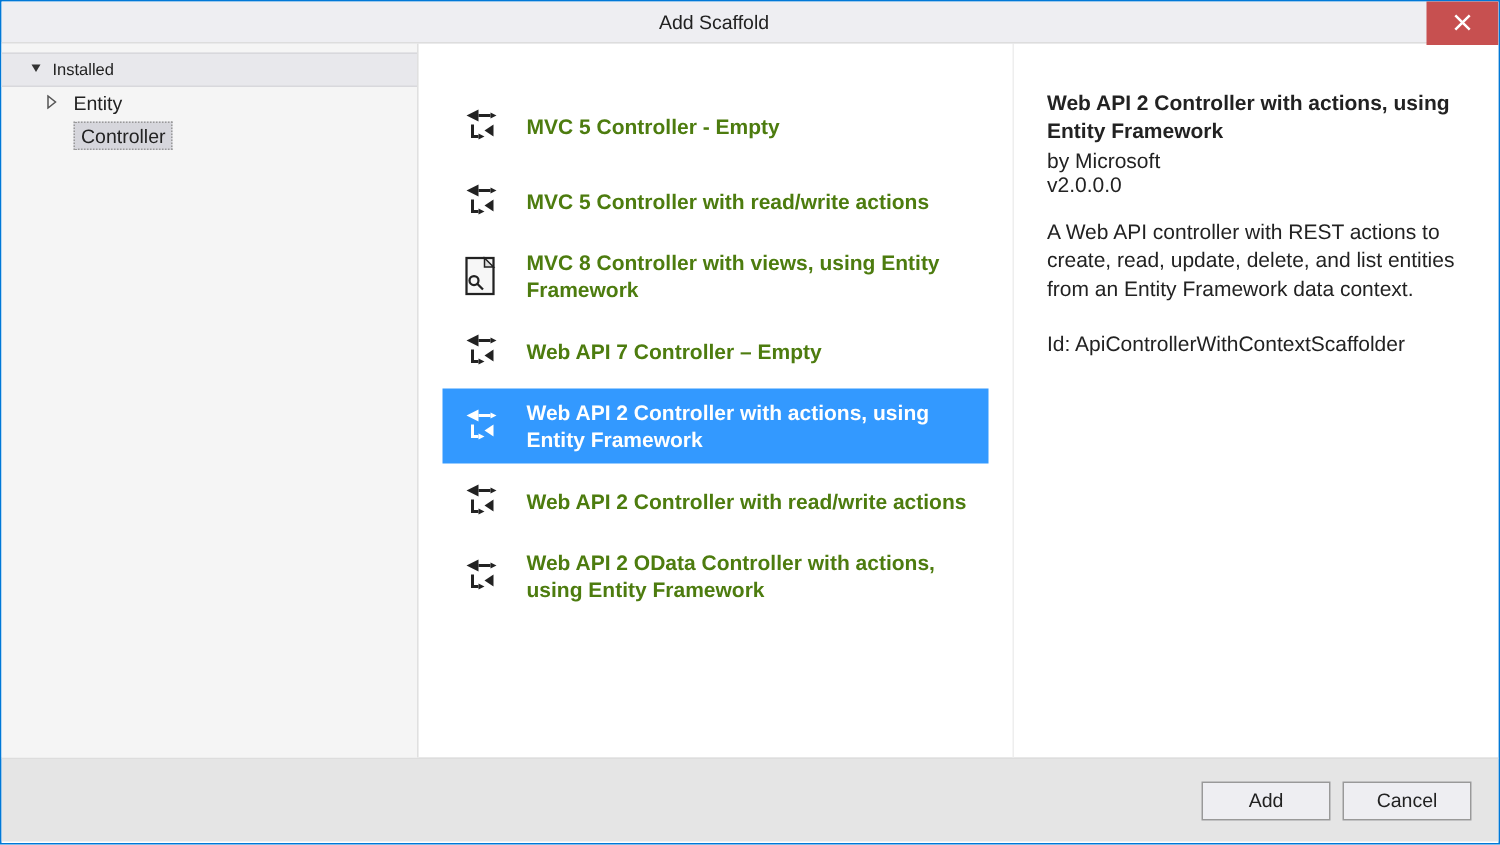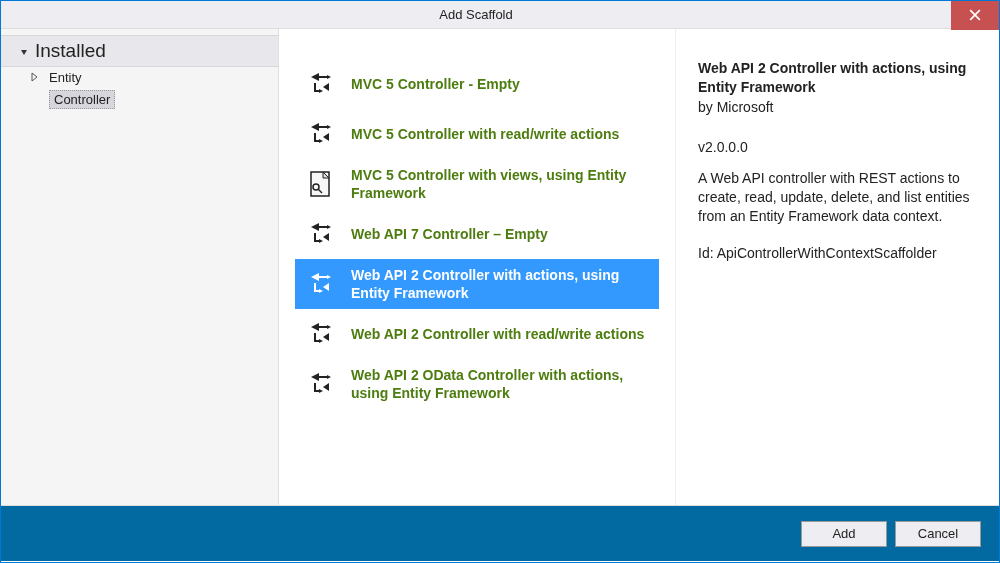--- a/index.html
+++ b/index.html
@@ -51,21 +51,21 @@
   .tree-root {
     padding: 6px 0 0 0;
   }
   .tree-header {
     display: flex;
     align-items: center;
     padding: 4px 10px 4px 18px;
     background: #e8e8ec;
     border-top: 1px solid #d8d8dc;
     border-bottom: 1px solid #d8d8dc;
-    font-size: 19px;
+    font-size: 11px;
     color: #222;
   }
   .tree-header .arrow { margin-right: 6px; }
   .tree-item {
     display: flex;
     align-items: center;
     padding: 2px 0 2px 28px;
     font-size: 13px;
     color: #222;
     cursor: pointer;
@@ -110,26 +110,26 @@
   .scaffold-item.selected .scaffold-label { color: #fff; }
   .details {
     flex: 1;
     padding: 30px 22px 0 22px;
     font-size: 14px;
     color: #222;
     border-left: 1px solid #eee;
   }
   .details .d-title { font-weight: 600; margin-bottom: 2px; line-height: 1.35; }
   .details .d-by { margin-top: 2px; }
-  .details .d-ver { margin-bottom: 14px; margin-top: 24px; }
+  .details .d-ver { margin-bottom: 14px; }
   .details .d-desc { margin-bottom: 20px; line-height: 1.35; }
   .details .d-id { }
   .footer {
     height: 56px;
-    background: #0369a1;
+    background: #e5e5e5;
     border-top: 1px solid #ddd;
     display: flex;
     align-items: center;
     justify-content: flex-end;
     padding-right: 18px;
     gap: 8px;
   }
   .btn {
     min-width: 86px;
     height: 26px;
@@ -210,21 +210,21 @@
         </div>
         <div class="scaffold-item">
           <span class="scaffold-icon">
             <svg width="30" height="30" viewBox="0 0 30 30">
               <rect x="6" y="3" width="18" height="24" fill="#f7f7f7" stroke="#222" stroke-width="1.5"></rect>
               <path d="M18 3 L24 9 L18 9 Z" fill="#ddd" stroke="#222" stroke-width="1"></path>
               <circle cx="11" cy="18" r="3" fill="none" stroke="#222" stroke-width="1.5"></circle>
               <path d="M13 20 L17 24" stroke="#222" stroke-width="1.5"></path>
             </svg>
           </span>
-          <span class="scaffold-label">MVC 5 Controller with views, using Entity Framework</span>
+          <span class="scaffold-label">MVC 8 Controller with views, using Entity Framework</span>
         </div>
         <div class="scaffold-item">
           <span class="scaffold-icon">
             <svg width="30" height="30" viewBox="0 0 30 30">
               <path d="M6 8 L14 4 L14 12 Z" fill="#222"></path>
               <path d="M14 8 L22 8" stroke="#222" stroke-width="2"></path>
               <path d="M22 6 L26 8 L22 10 Z" fill="#222"></path>
               <path d="M10 14 L10 22 L14 22" stroke="#222" stroke-width="2" fill="none"></path>
               <path d="M14 20 L18 22 L14 24 Z" fill="#222"></path>
               <path d="M18 18 L24 14 L24 22 Z" fill="#222"></path>

